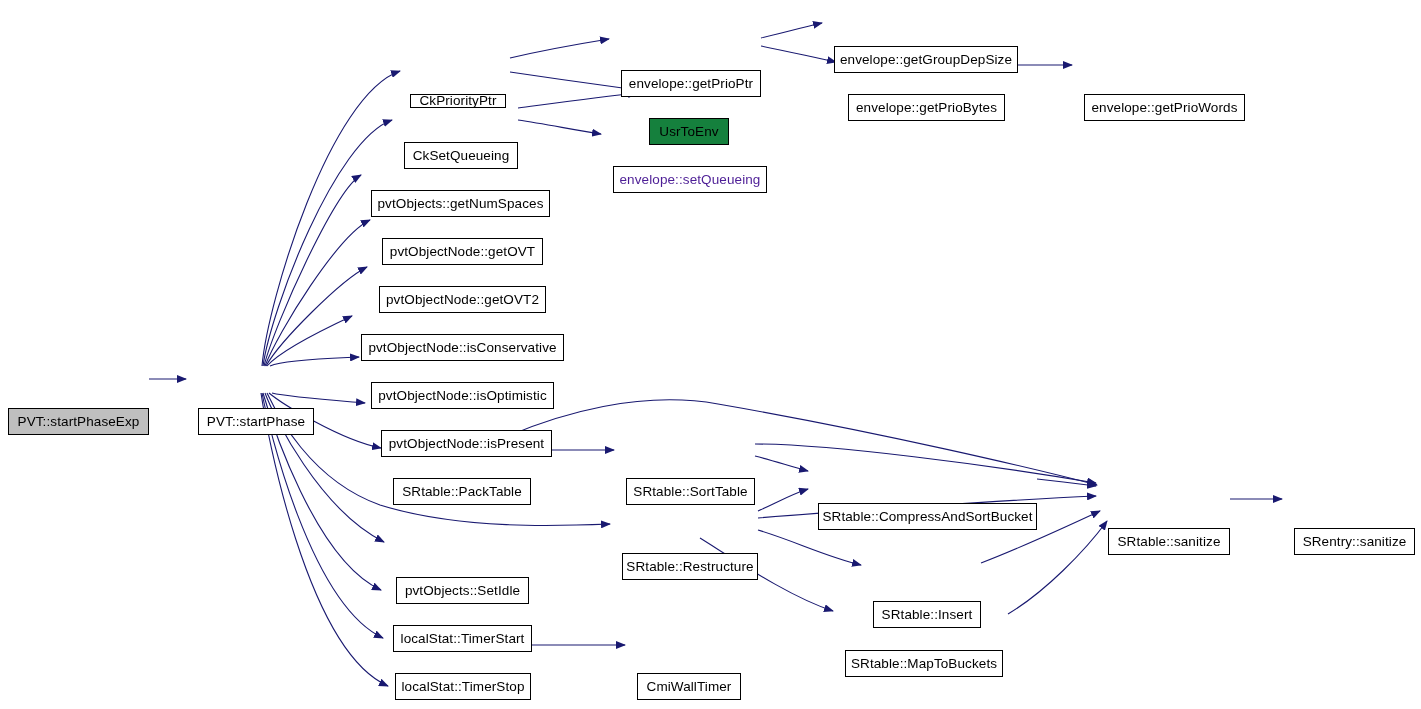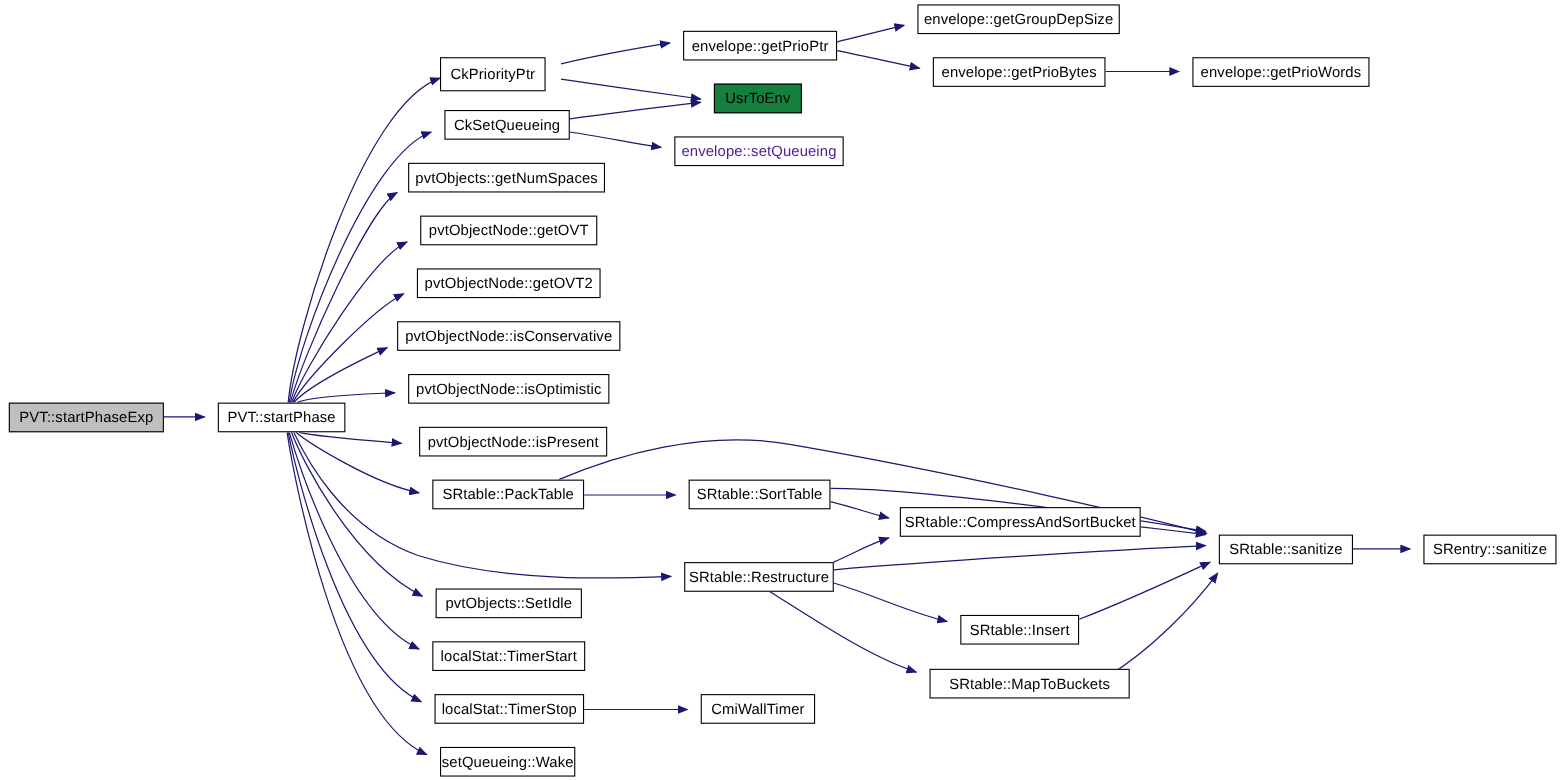--- a/index.html
+++ b/index.html
@@ -40,20 +40,21 @@
     background: #ffffff;
     color: #000000;
     font-size: 13.5px;
     line-height: 1;
     letter-spacing: 0.1px;
     display: flex;
     align-items: center;
     justify-content: center;
     white-space: nowrap;
     cursor: pointer;
+    margin-top: 42px;
   }
   .gnode.highlight {
     background: #bfbfbf;
   }
   .gnode .nlabel {
     display: block;
     padding: 0 6px;
     pointer-events: none;
   }
 </style>
@@ -107,21 +108,21 @@
       </g>
   </svg>
 
   <div id="node-layer">
       <div class="gnode highlight" style="left: 8px; top: 366px; width: 141px; height: 27px; border-color: rgb(0, 0, 0); background: rgb(191, 191, 191); color: rgb(0, 0, 0);">
         <span class="nlabel">PVT::startPhaseExp</span>
       </div>
       <div class="gnode" style="left: 198px; top: 366px; width: 116px; height: 27px; border-color: rgb(0, 0, 0); background: rgb(255, 255, 255); color: rgb(0, 0, 0);">
         <span class="nlabel">PVT::startPhase</span>
       </div>
-      <div class="gnode" style="left: 400px; top: 52px; width: 96px; height: 31px; border-color: rgb(0, 0, 0); background: rgb(255, 255, 255); color: rgb(0, 0, 0);">
+      <div class="gnode" style="left: 410px; top: 52px; width: 96px; height: 14px; border-color: rgb(0, 0, 0); background: rgb(255, 255, 255); color: rgb(0, 0, 0);">
         <span class="nlabel">CkPriorityPtr</span>
       </div>
       <div class="gnode" style="left: 404px; top: 100px; width: 114px; height: 27px; border-color: rgb(0, 0, 0); background: rgb(255, 255, 255); color: rgb(0, 0, 0);">
         <span class="nlabel">CkSetQueueing</span>
       </div>
       <div class="gnode" style="left: 621px; top: 28px; width: 140px; height: 27px; border-color: rgb(0, 0, 0); background: rgb(255, 255, 255); color: rgb(0, 0, 0);">
         <span class="nlabel">envelope::getPrioPtr</span>
       </div>
       <div class="gnode" style="left: 649px; top: 76px; width: 80px; height: 27px; border-color: rgb(0, 0, 0); background: #15803d; color: rgb(0, 0, 0);">
         <span class="nlabel">UsrToEnv</span>
@@ -164,21 +165,21 @@
       </div>
       <div class="gnode" style="left: 818px; top: 461px; width: 219px; height: 27px; border-color: rgb(0, 0, 0); background: rgb(255, 255, 255); color: rgb(0, 0, 0);">
         <span class="nlabel">SRtable::CompressAndSortBucket</span>
       </div>
       <div class="gnode" style="left: 622px; top: 511px; width: 136px; height: 27px; border-color: rgb(0, 0, 0); background: rgb(255, 255, 255); color: rgb(0, 0, 0);">
         <span class="nlabel">SRtable::Restructure</span>
       </div>
       <div class="gnode" style="left: 873px; top: 559px; width: 108px; height: 27px; border-color: rgb(0, 0, 0); background: rgb(255, 255, 255); color: rgb(0, 0, 0);">
         <span class="nlabel">SRtable::Insert</span>
       </div>
-      <div class="gnode" style="left: 845px; top: 608px; width: 182px; height: 27px; border-color: rgb(0, 0, 0); background: rgb(255, 255, 255); color: rgb(0, 0, 0);">
+      <div class="gnode" style="left: 845px; top: 608px; width: 158px; height: 27px; border-color: rgb(0, 0, 0); background: rgb(255, 255, 255); color: rgb(0, 0, 0);">
         <span class="nlabel">SRtable::MapToBuckets</span>
       </div>
       <div class="gnode" style="left: 1108px; top: 486px; width: 122px; height: 27px; border-color: rgb(0, 0, 0); background: rgb(255, 255, 255); color: rgb(0, 0, 0);">
         <span class="nlabel">SRtable::sanitize</span>
       </div>
       <div class="gnode" style="left: 1294px; top: 486px; width: 121px; height: 27px; border-color: rgb(0, 0, 0); background: rgb(255, 255, 255); color: rgb(0, 0, 0);">
         <span class="nlabel">SRentry::sanitize</span>
       </div>
       <div class="gnode" style="left: 396px; top: 535px; width: 133px; height: 27px; border-color: rgb(0, 0, 0); background: rgb(255, 255, 255); color: rgb(0, 0, 0);">
         <span class="nlabel">pvtObjects::SetIdle</span>

